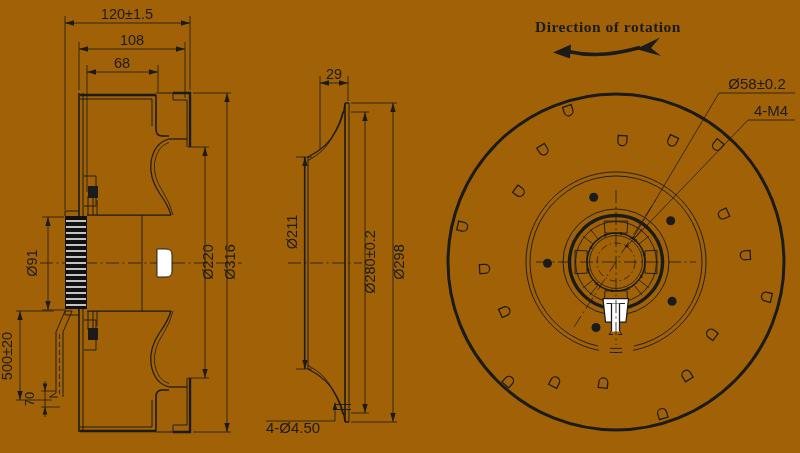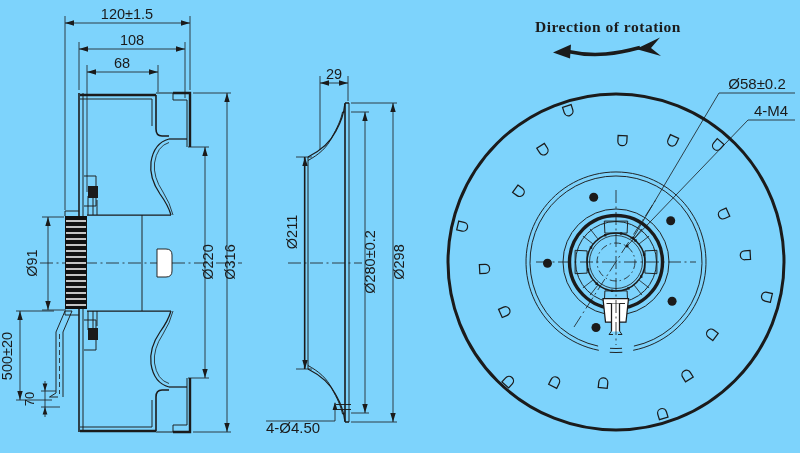--- a/index.html
+++ b/index.html
@@ -1,17 +1,17 @@
 <!DOCTYPE html>
 <html><head>
 <meta charset="utf-8">
 <style>
   html,body{margin:0;padding:0;background:#e8e8e8;}
   .sheet{
-    width:800px;height:453px;background:#7dd3fc;position:relative;overflow:hidden;
+    width:800px;height:453px;background:#a16207;position:relative;overflow:hidden;
     font-family:"Liberation Sans", sans-serif;
   }
   svg{display:block;}
   svg text{
     font-family:"Liberation Sans", sans-serif;
     fill:#1b1b1b;
   }
   text.dim{font-size:14.5px;}
   text.dim-sm{font-size:13px;}
   text.callout{font-size:15px;}

